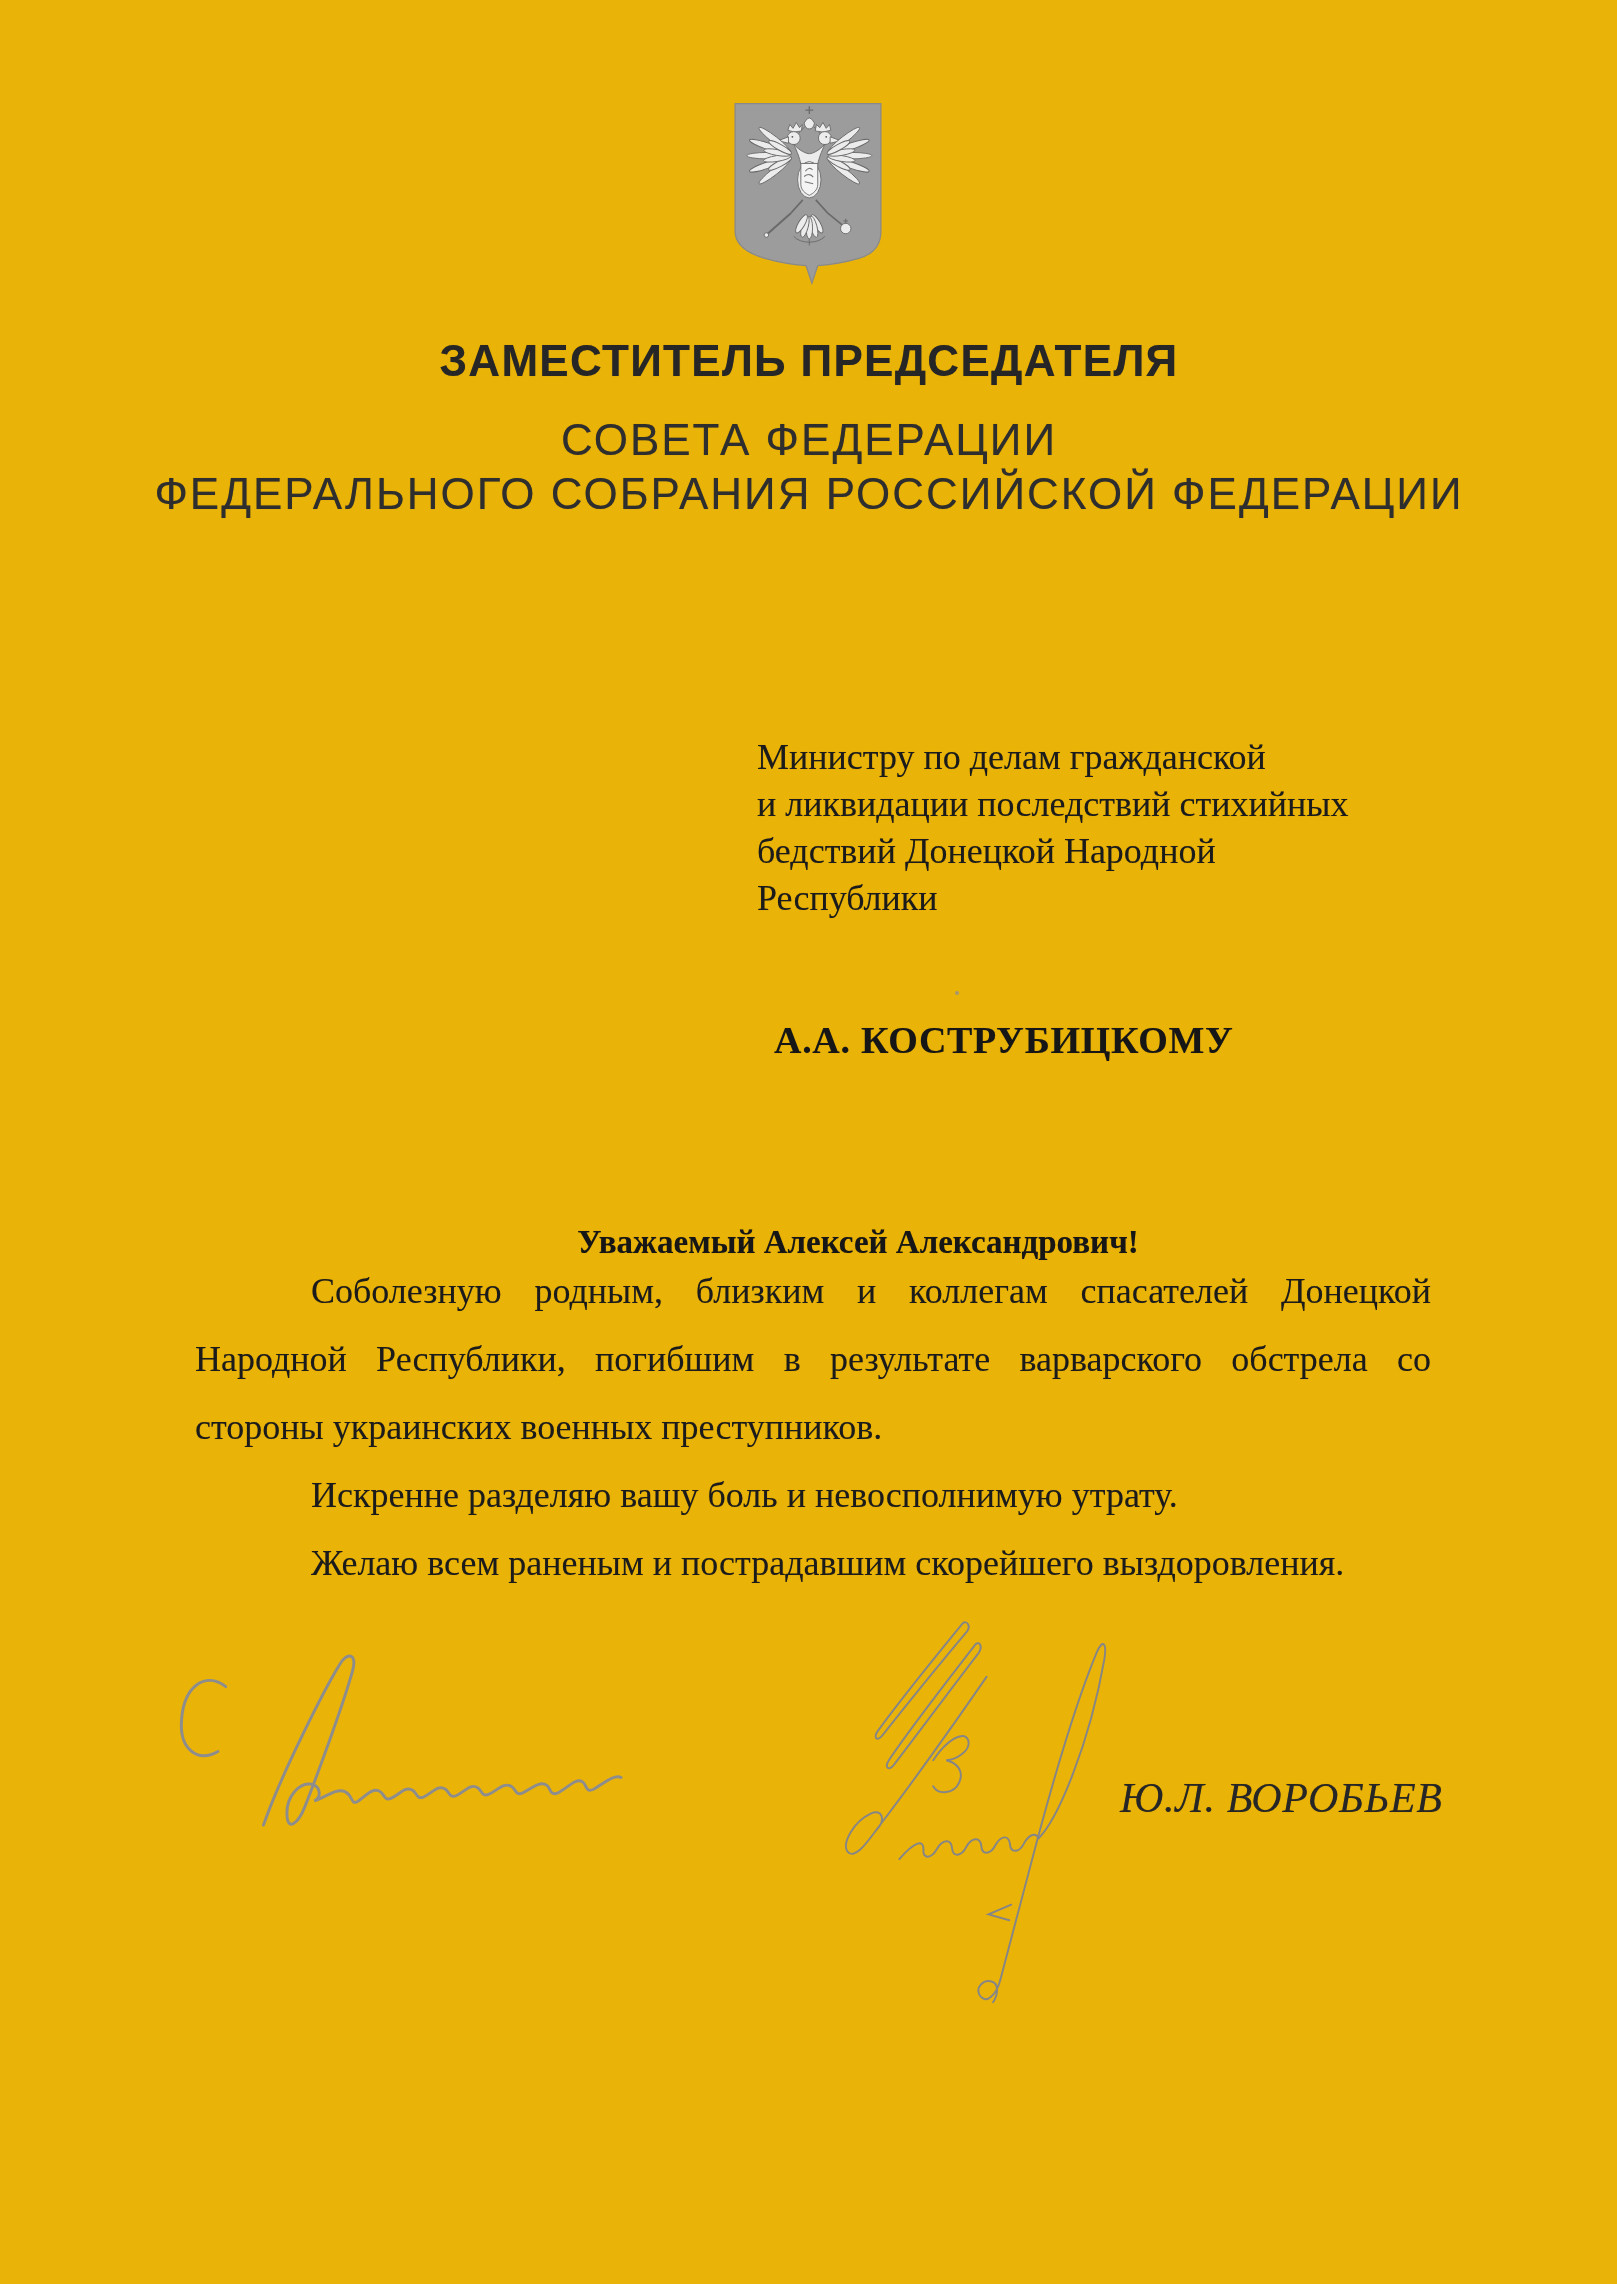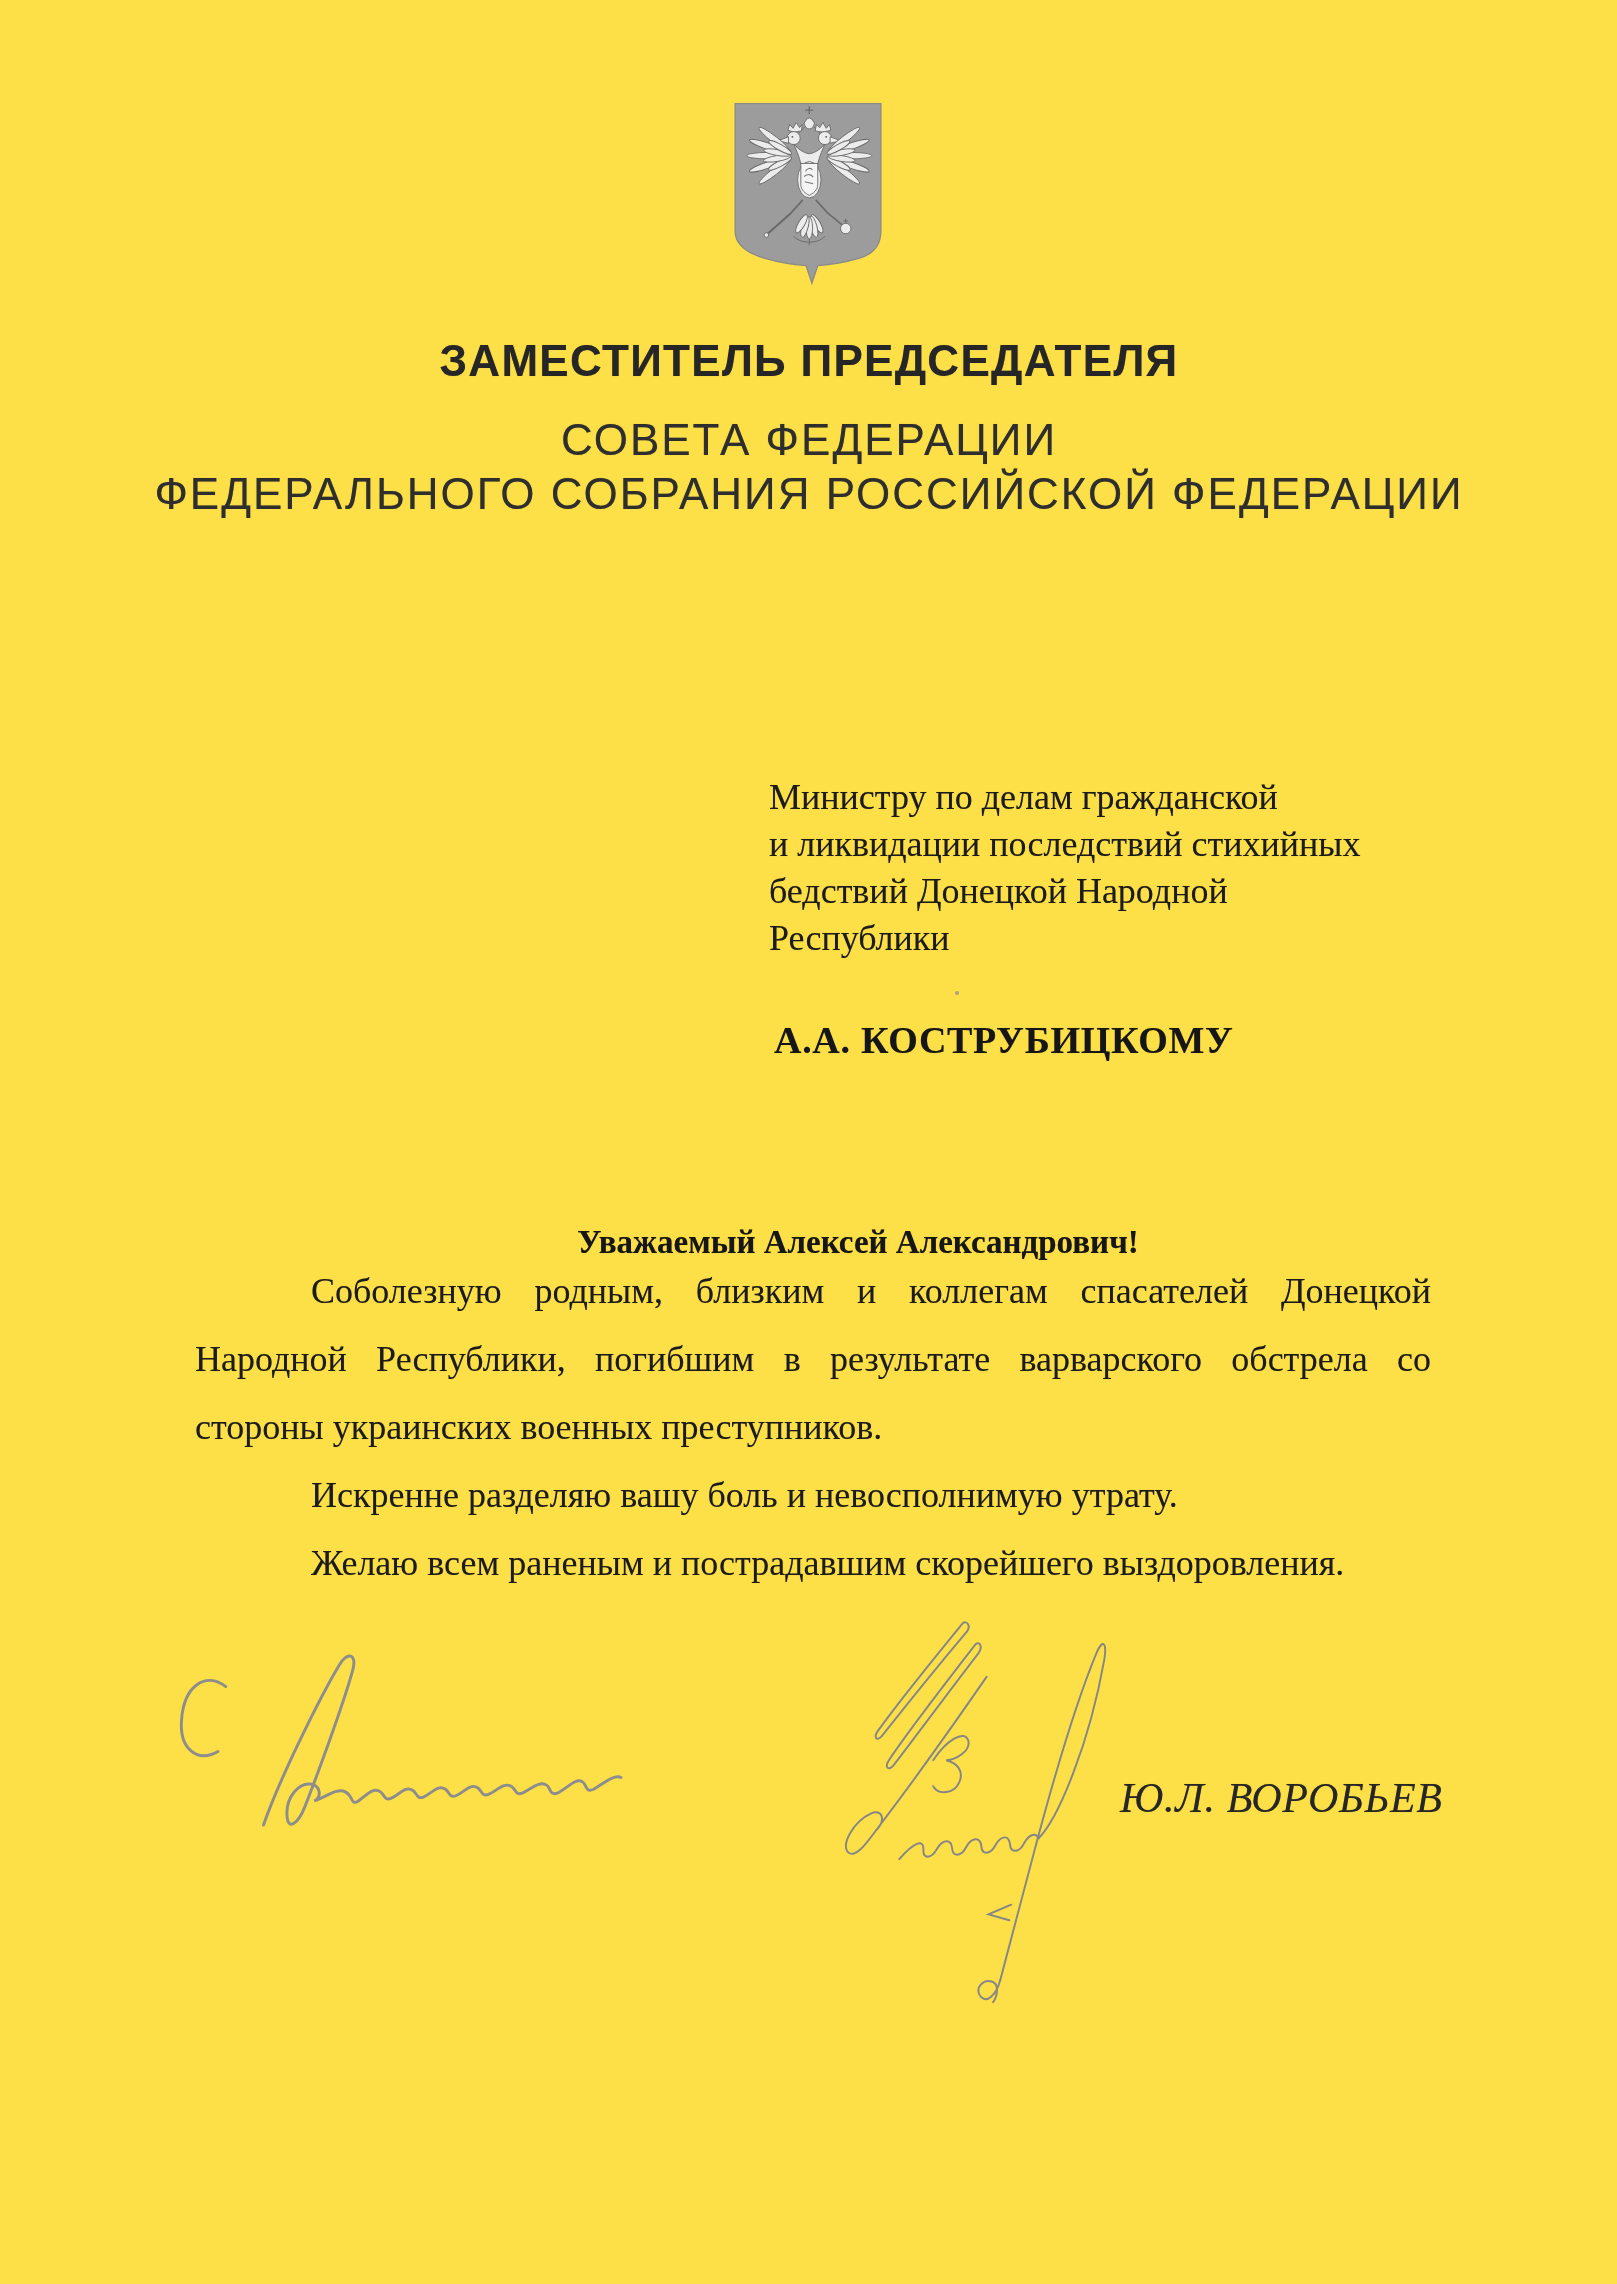--- a/index.html
+++ b/index.html
@@ -1,40 +1,39 @@
 <!DOCTYPE html>
 <html style="font-size:10.4px"><head>
 <meta charset="utf-8">
 <style>
   html,body{margin:0;padding:0;background:#e8e8e8;}
   .page{
     position:relative;
     width:1618px;height:2284px;
-    background:#fde047;
+    background:#eab308;
     overflow:hidden;
     font-family:"Liberation Serif", serif;
     color:#1c1c1c;
   }
   
   .emblem{position:absolute;left:731px;top:101px;width:154px;height:190px;}
   .lh-line{
     position:absolute;left:0;right:0;text-align:center;
     font-family:"Liberation Sans", sans-serif;
     color:#2e2e2e;line-height:1;white-space:nowrap;
     text-shadow:0 0 0.7px rgba(40,40,40,.4);
   }
   .lh-1{top:339px;font-size:44px;font-weight:bold;letter-spacing:1.3px;color:#262626;}
   .lh-2{top:418px;font-size:44px;letter-spacing:2px;}
   .lh-3{top:472px;font-size:44px;letter-spacing:2px;}
   
   .recipient{
-    position:absolute;left:757px;top:774px;width:638px;
+    position:absolute;left:757px;top:734px;width:638px;
     font-size:36px;line-height:47px;color:#1b1b1b;
     text-shadow:0 0 0.7px rgba(30,30,30,.35);
-    margin-left:12px;
   }
   .addressee-name{
     position:absolute;left:774px;top:1021px;
     font-size:38px;font-weight:bold;letter-spacing:0.7px;line-height:1;
     color:#161616;text-shadow:0 0 0.7px rgba(20,20,20,.4);white-space:nowrap;text-align:center;
   }
   
   .salutation{
     position:absolute;left:858px;top:1207px;transform:translateX(-50%);
     font-size:33px;font-weight:bold;line-height:1;white-space:nowrap;

